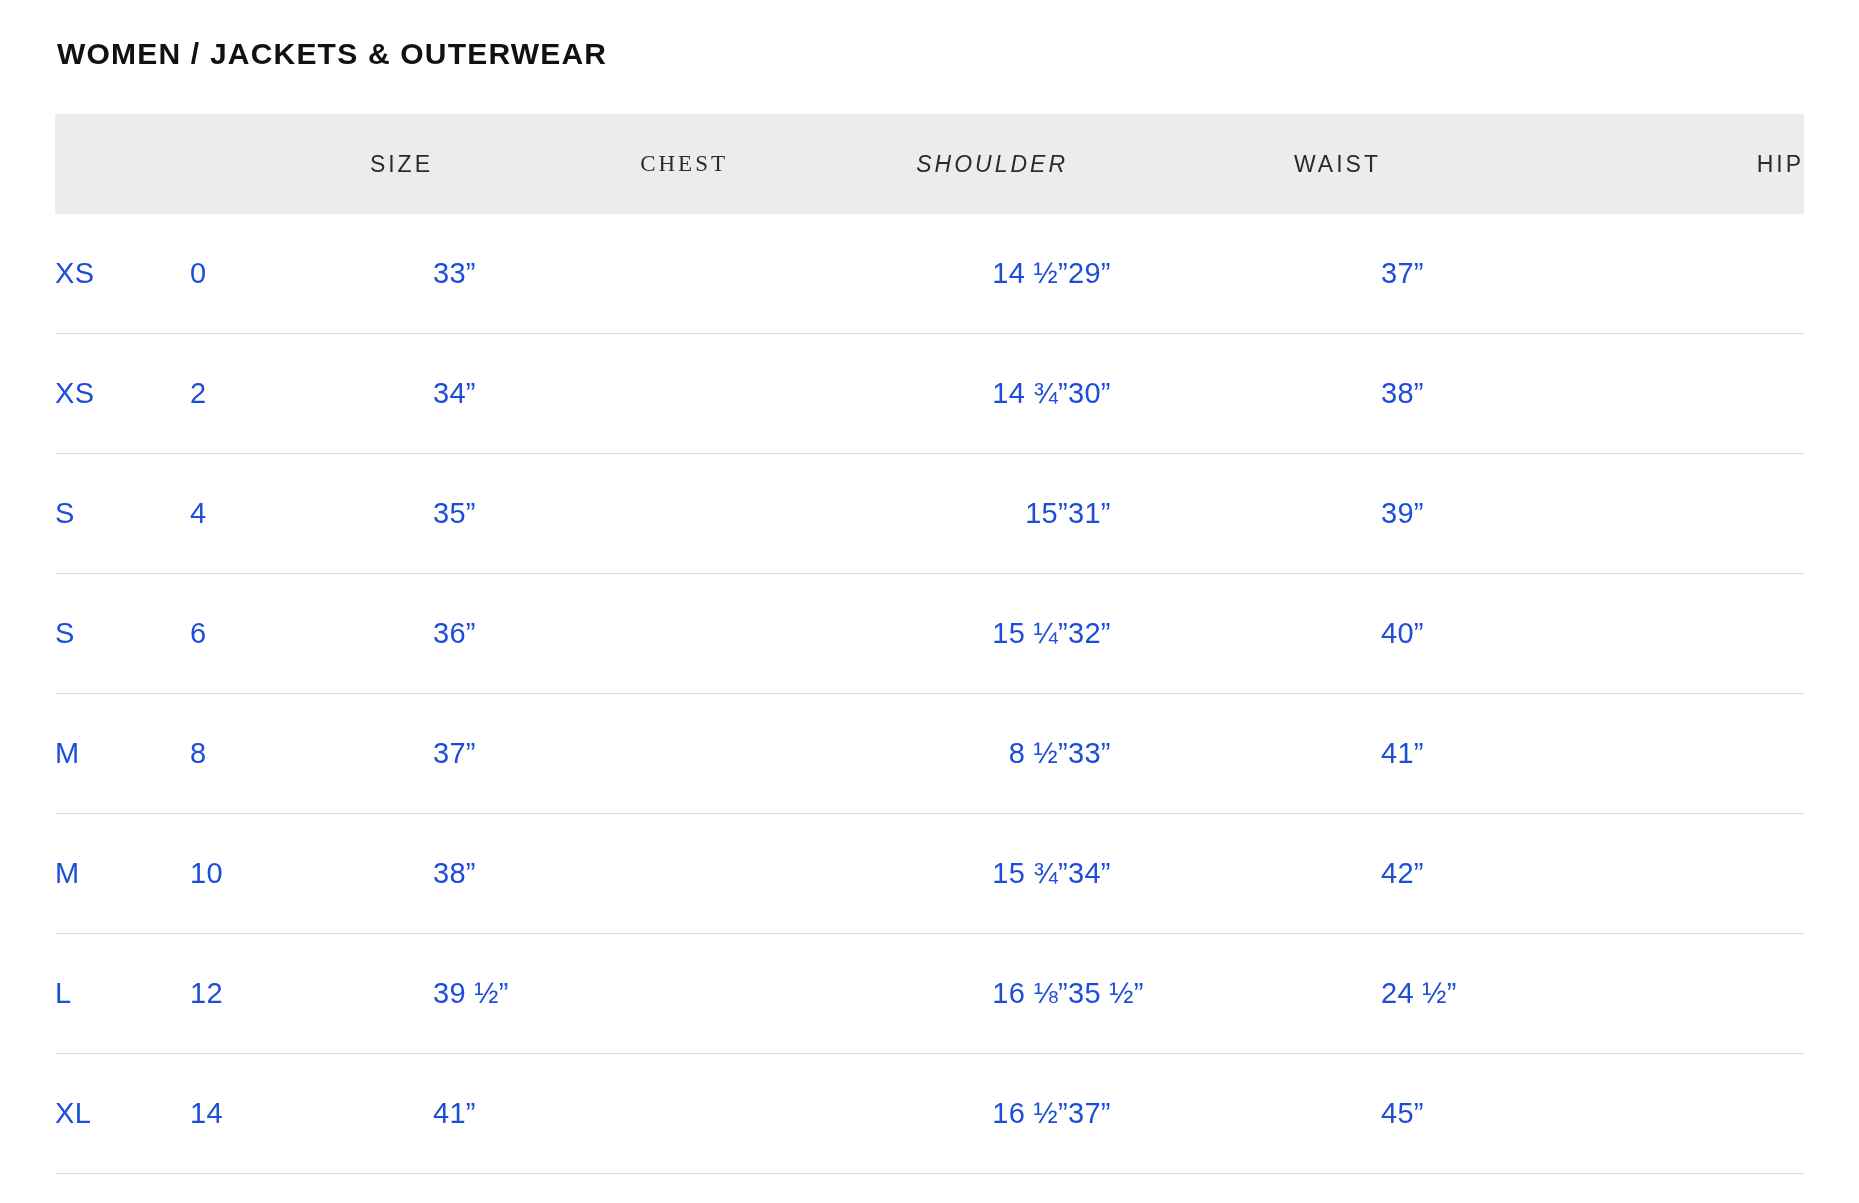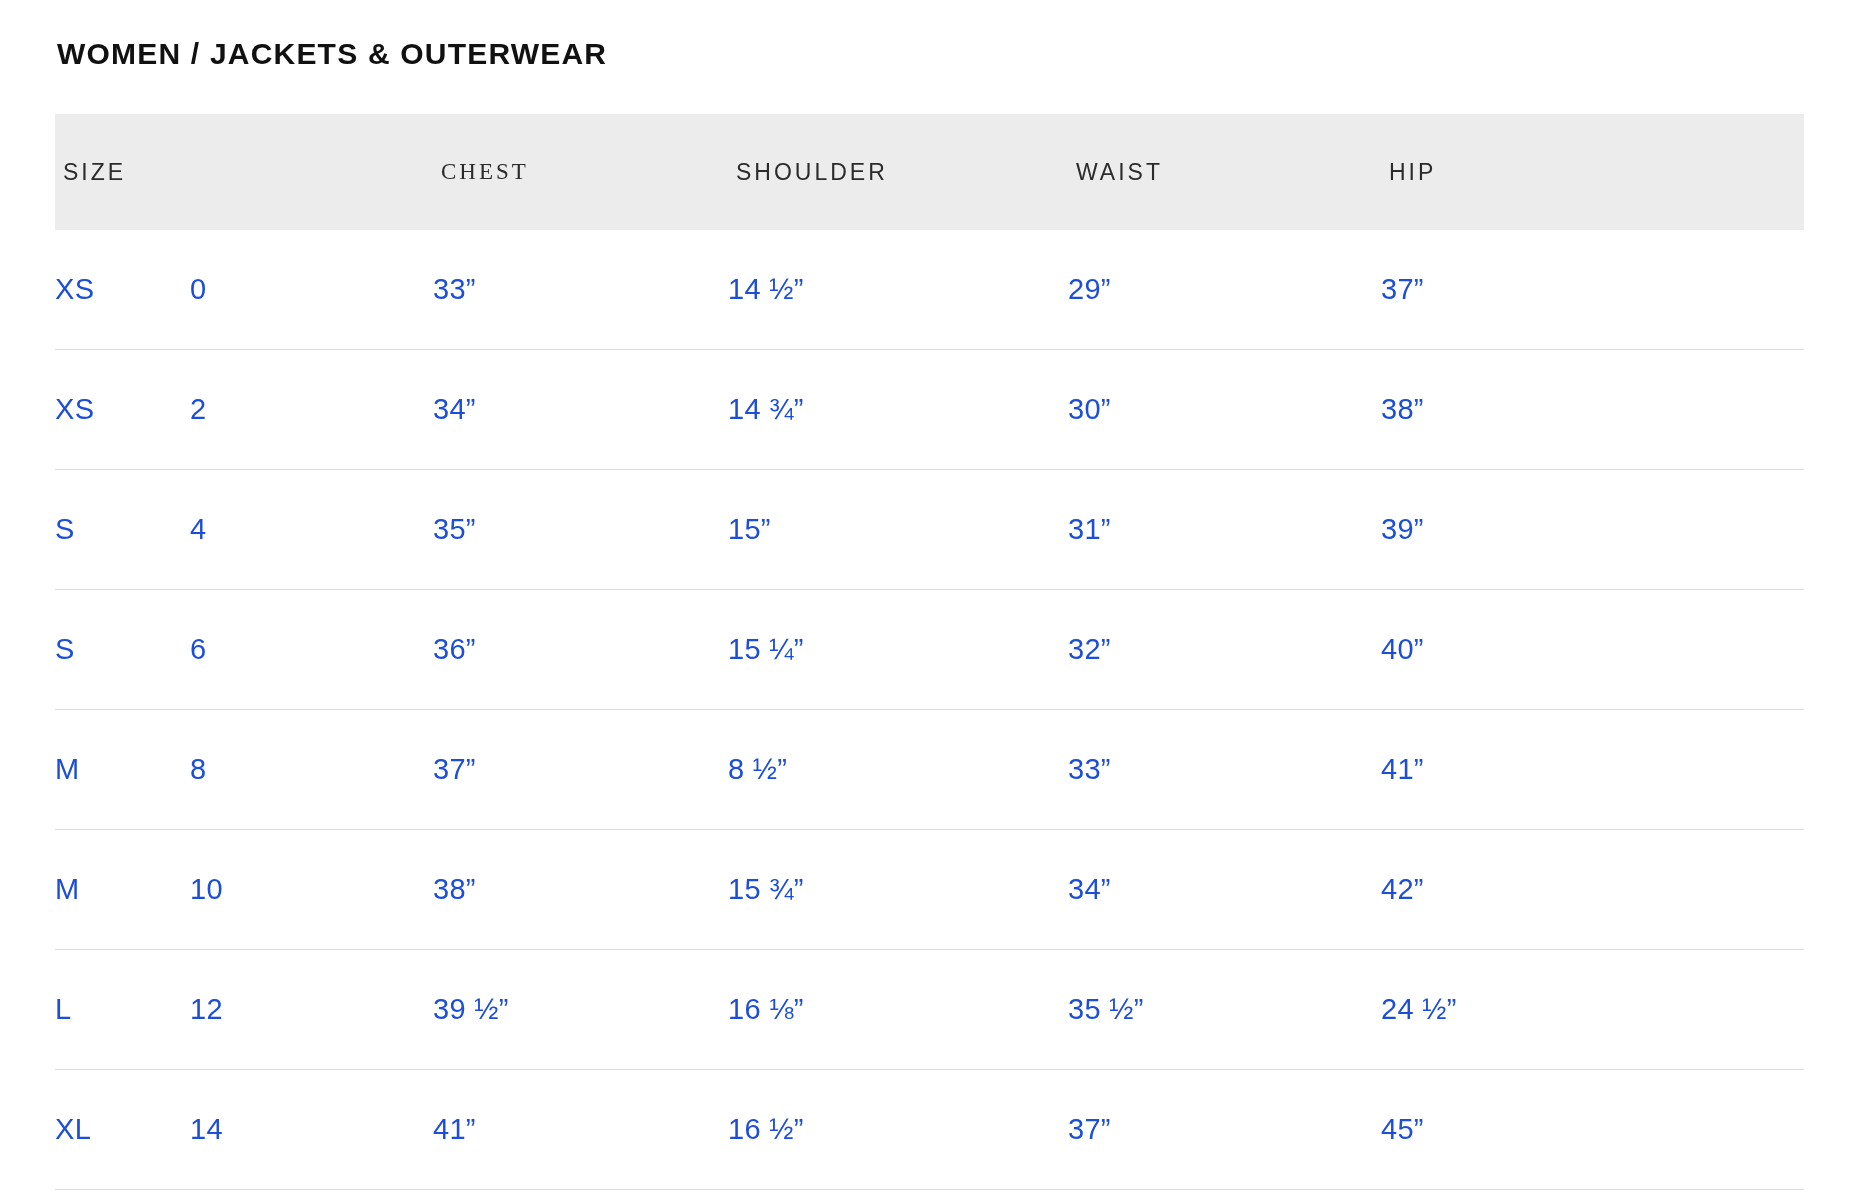--- a/index.html
+++ b/index.html
@@ -41,37 +41,37 @@
   }
   table.size-table thead tr {
     background: #ececec;
   }
   table.size-table thead th {
     height: 100px;
     font-size: 23px;
     font-weight: 400;
     letter-spacing: 3px;
     color: #2b2b2b;
-    text-align: left;
+    text-align: right;
     vertical-align: middle;
-    padding: 8px;
+    padding: 0;
   }
   
   col.c-size-letter { width: 135px; }
   col.c-size-num    { width: 243px; }
   col.c-chest       { width: 295px; }
   col.c-shoulder    { width: 340px; }
   col.c-waist       { width: 313px; }
   col.c-hip         { width: 423px; }
 
   th.th-size {
     padding-left: 188px;
   }
   th.th-chest { padding-left: 46px; font-family: Liberation Serif, serif; }
-  th.th-shoulder { padding-left: 38px; }
+  th.th-shoulder { padding-left: 38px; font-style: italic; }
   th.th-waist { padding-left: 35px; margin-top: 9px; }
   th.th-hip  { padding-left: 32px; margin-top: 21px; }
 
   table.size-table tbody td {
     height: 119px;
     font-size: 29px;
     font-weight: 400;
     color: #1d4ed8;
     vertical-align: middle;
     border-bottom: 1px solid #dcdcdc;
@@ -83,21 +83,21 @@
     font-size: 27px;
     letter-spacing: 0.6px;
     padding-left: 122px;
   }
   td.num {
     font-weight: 700;
     font-size: 28px;
     padding-left: 62px;
   }
   td.meas-chest { padding-left: 46px; }
-  td.meas-shoulder { padding-left: 38px; }
+  td.meas-shoulder { padding-left: 38px; text-align: right; }
   td.meas-waist { padding-left: 35px; }
   td.meas-hip { padding-left: 32px; }
 </style>
 </head>
 <body>
 
 <div class="page">
 
   <h1 class="page-title">WOMEN / JACKETS &amp; OUTERWEAR</h1>
 

